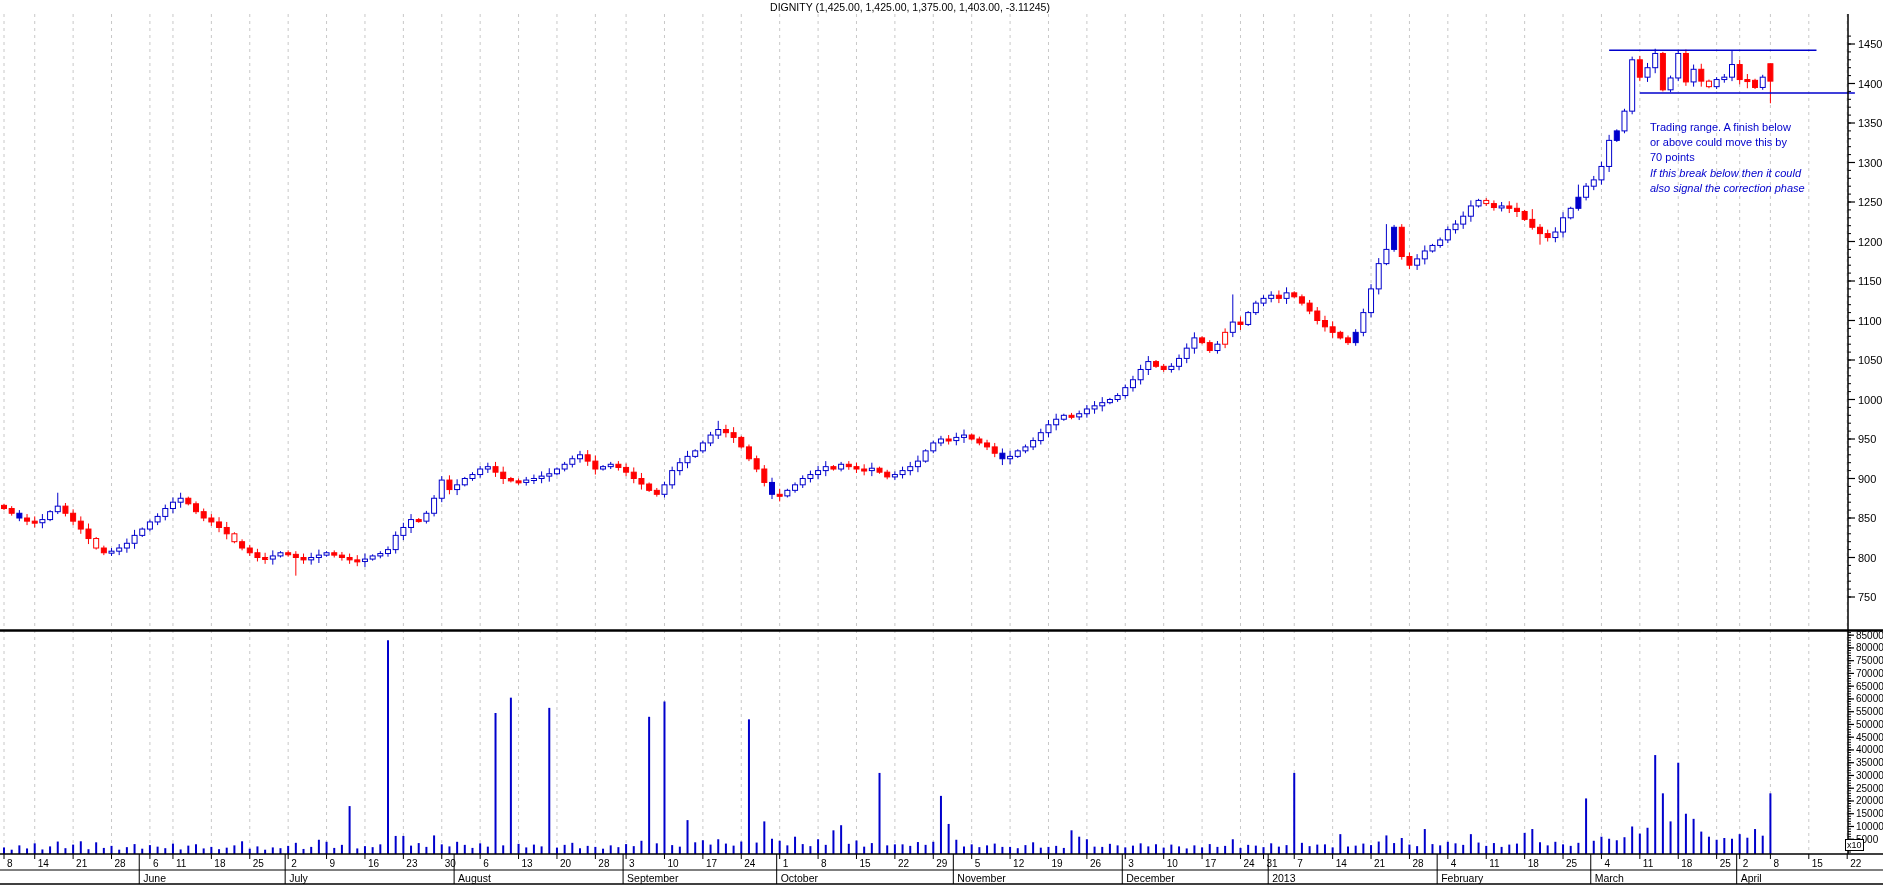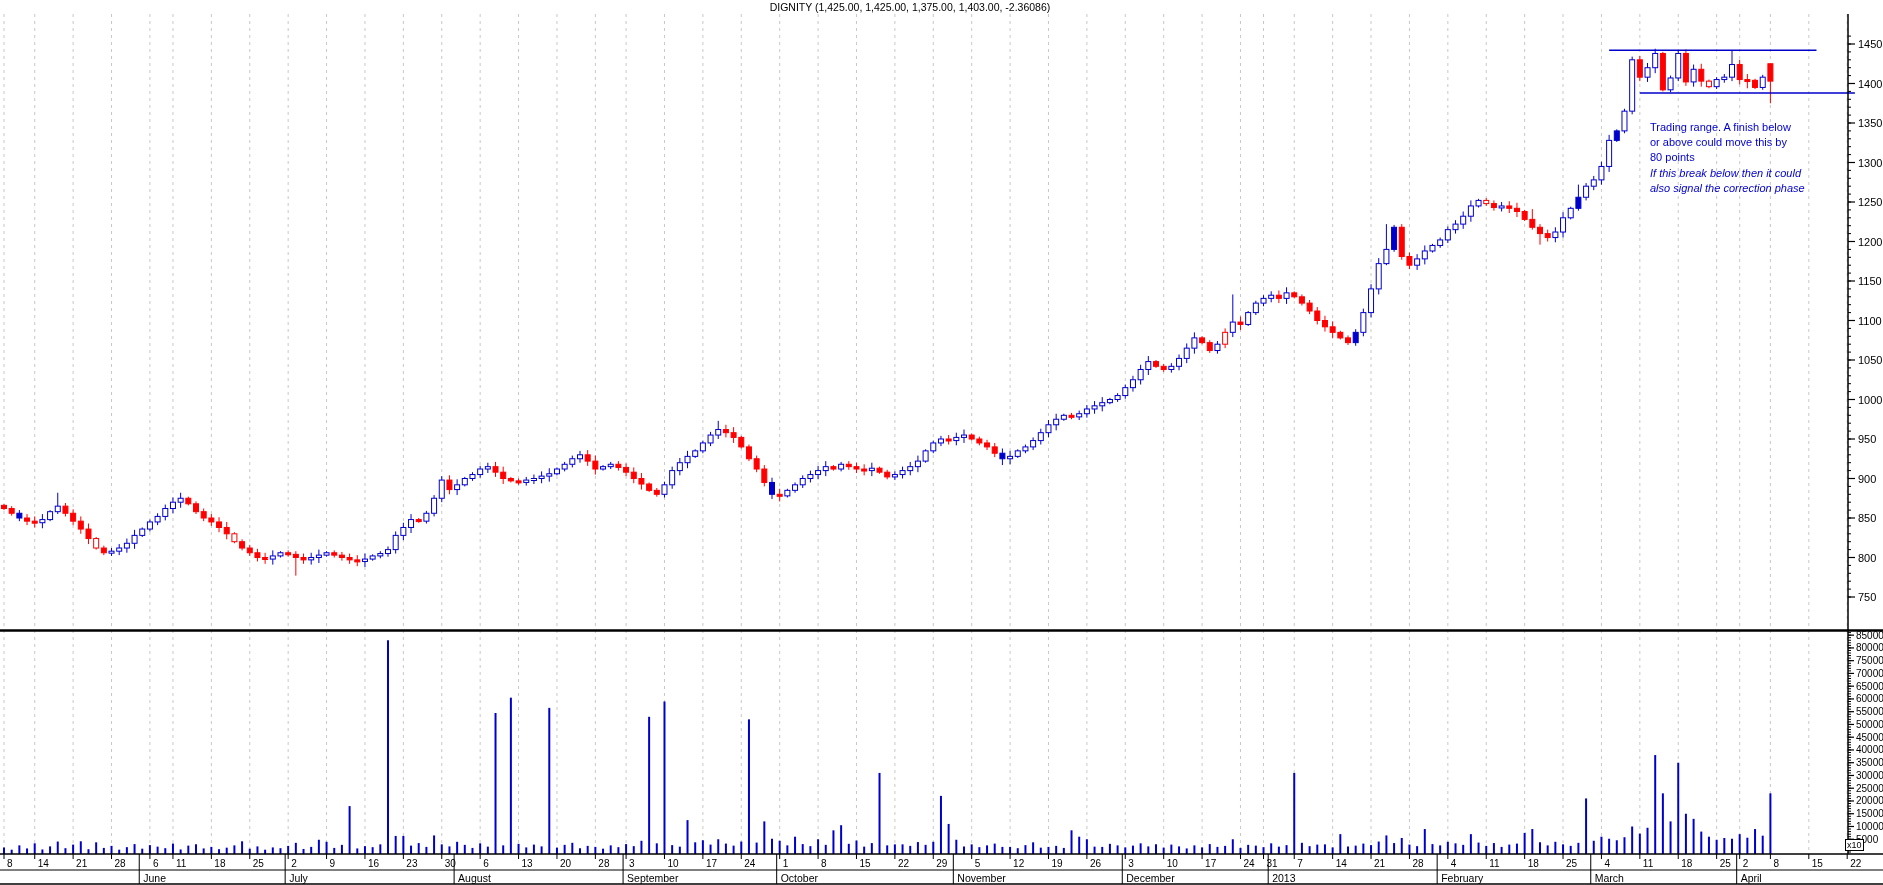--- a/index.html
+++ b/index.html
@@ -1111,20 +1111,20 @@
       <text x="1126.28" y="882" font-size="10.5" fill="#000" font-family="&quot;Liberation Sans&quot;, sans-serif" text-anchor="start">December</text>
       <line x1="1268.2" y1="854" x2="1268.2" y2="884" stroke="#000"></line>
       <text x="1272.2" y="882" font-size="10.5" fill="#000" font-family="&quot;Liberation Sans&quot;, sans-serif" text-anchor="start">2013</text>
       <line x1="1437.1599999999999" y1="854" x2="1437.1599999999999" y2="884" stroke="#000"></line>
       <text x="1441.1599999999999" y="882" font-size="10.5" fill="#000" font-family="&quot;Liberation Sans&quot;, sans-serif" text-anchor="start">February</text>
       <line x1="1590.76" y1="854" x2="1590.76" y2="884" stroke="#000"></line>
       <text x="1594.76" y="882" font-size="10.5" fill="#000" font-family="&quot;Liberation Sans&quot;, sans-serif" text-anchor="start">March</text>
       <line x1="1736.6799999999998" y1="854" x2="1736.6799999999998" y2="884" stroke="#000"></line>
       <text x="1740.6799999999998" y="882" font-size="10.5" fill="#000" font-family="&quot;Liberation Sans&quot;, sans-serif" text-anchor="start">April</text>
     </svg>
-  <div id="chart-title">DIGNITY (1,425.00, 1,425.00, 1,375.00, 1,403.00, -2.36086)</div>
+  <div id="chart-title">DIGNITY (1,425.00, 1,425.00, 1,375.00, 1,403.00, -3.11245)</div>
   <div id="anno1" class="anno">Trading range. A finish below
 or above could move this by
-80 points</div>
+70 points</div>
   <div id="anno2" class="anno">If this break below then it could
 also signal the correction phase</div>
   <div id="vol-mult">x10</div>
 </div>
 
 </body></html>

